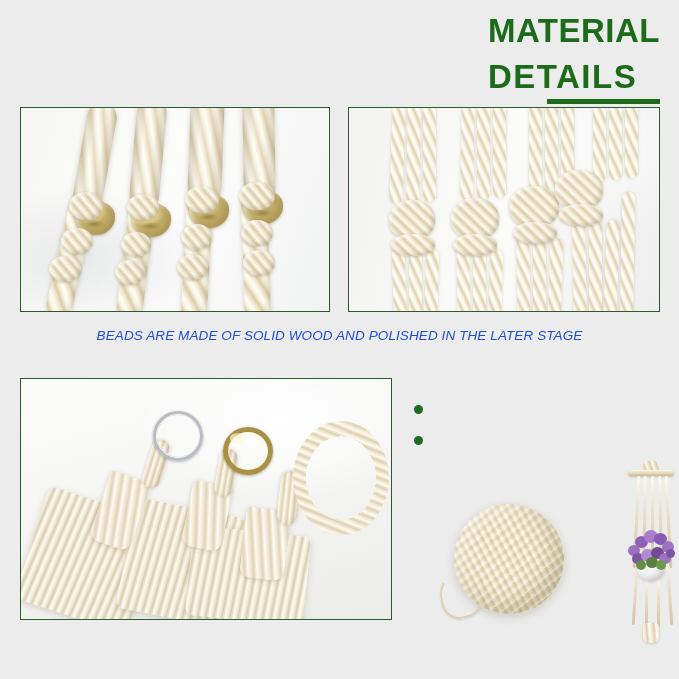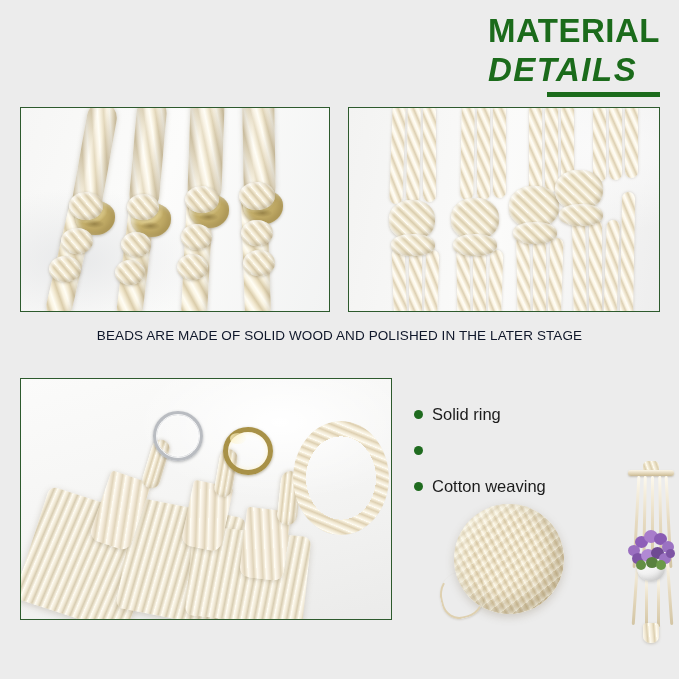--- a/index.html
+++ b/index.html
@@ -30,23 +30,22 @@
     line-height: 1.0;
   }
   .title-line {
     color: #1b6b1b;
     font-size: 33px;
     font-weight: bold;
     letter-spacing: 0.5px;
     display: block;
   }
   .title-line.second {
-    margin-top: 6px;
+    margin-top: 13px;
     letter-spacing: 1.5px;
-    font-style: italic;
   }
   .title-underline {
     margin-top: 6px;
     margin-left: auto;
     width: 113px;
     height: 5px;
     background: #1b6b1b;
   }
 
   
@@ -259,23 +258,24 @@
     box-shadow: 0 2px 6px rgba(120,105,75,0.25);
   }
 
   
   .caption {
     position: absolute;
     left: 0; right: 0;
     top: 328px;
     text-align: center;
     font-size: 13.5px;
-    color: #0f172a;
+    color: #1d4ed8;
     letter-spacing: 0.1px;
     white-space: nowrap;
+    font-style: italic;
   }
 
   
   .features {
     position: absolute;
     left: 414px;
     top: 405px;
     width: 250px;
   }
   .feature-item {
@@ -510,28 +510,23 @@
       <div class="tassel" style="left:222px; top:130px; width:44px; height:70px; transform:rotate(7deg);"></div>
       <div class="strands" style="left:168px; top:152px; width:118px; height:90px; transform:rotate(6deg); border-radius:8px;"></div>
     </div>
   </div>
 
   <div class="caption">BEADS ARE MADE OF SOLID WOOD AND POLISHED IN THE LATER STAGE</div>
 
   <div class="features">
     <div class="feature-item">
       <span class="feature-dot"></span>
-      <span class="feature-text">Solid ring</span>
     </div>
     <div class="feature-item">
       <span class="feature-dot"></span>
-    </div>
-    <div class="feature-item">
-      <span class="feature-dot"></span>
-      <span class="feature-text">Cotton weaving</span>
     </div>
   </div>
 
   <div class="yarn-wrap">
     <div class="yarn-ball"></div>
     <div class="yarn-tail"></div>
   </div>
 
   <div class="planter">
     <div class="planter-knot"></div>

